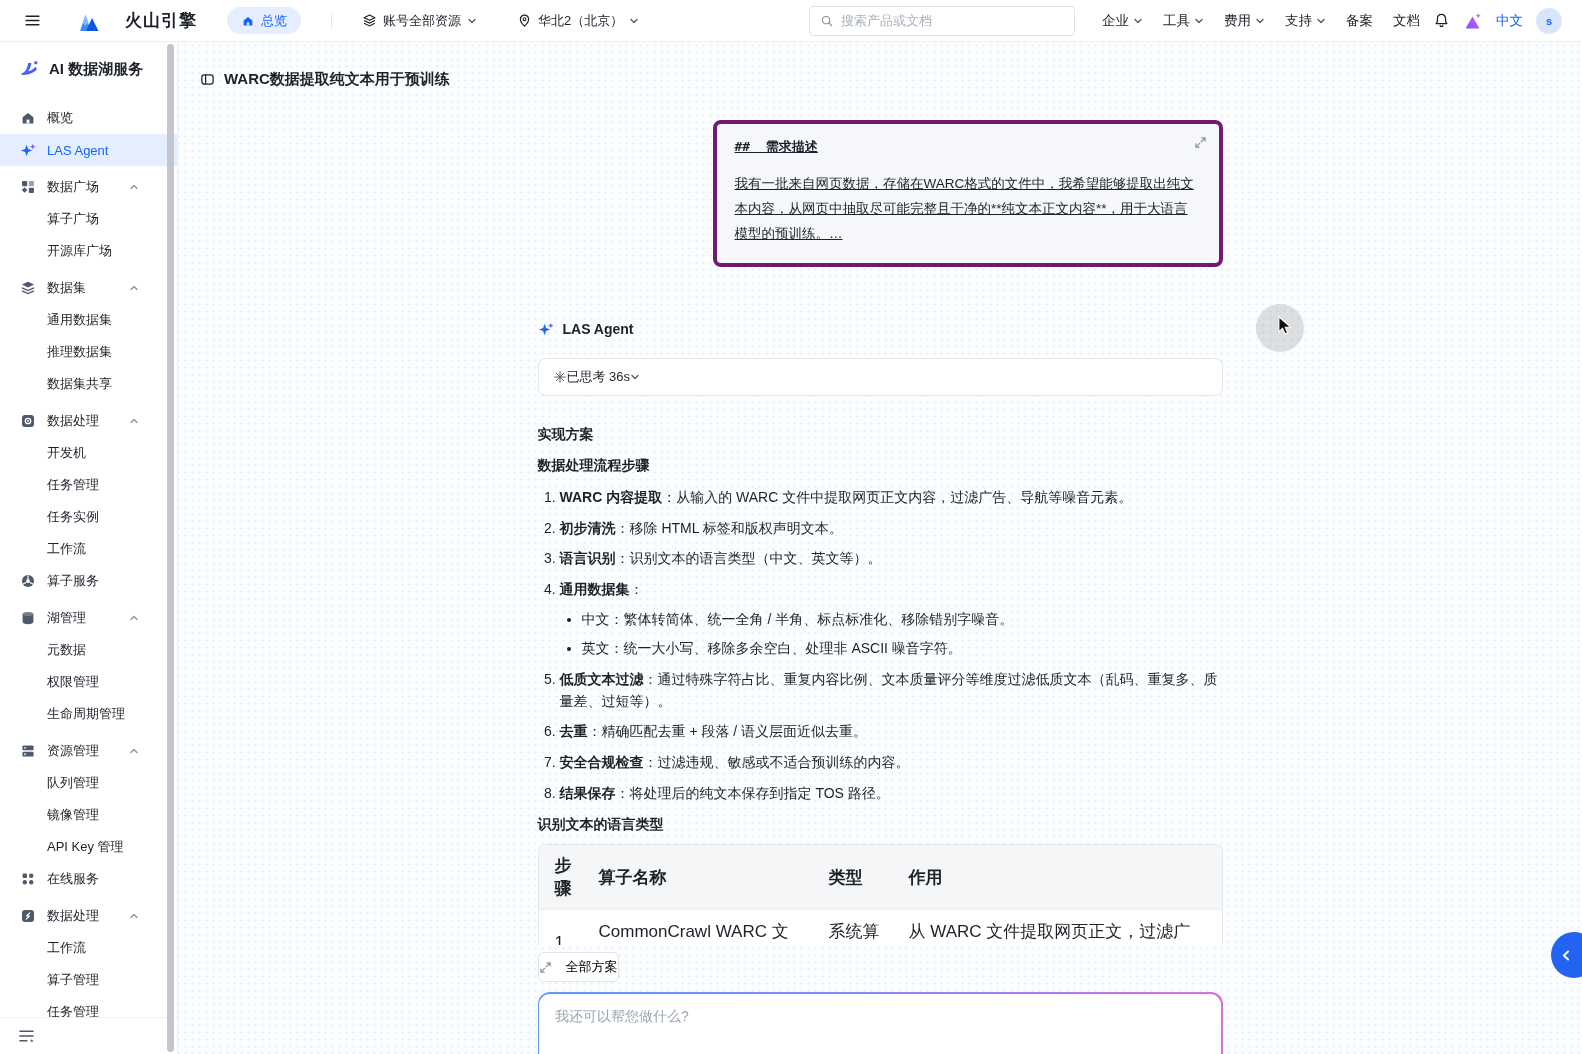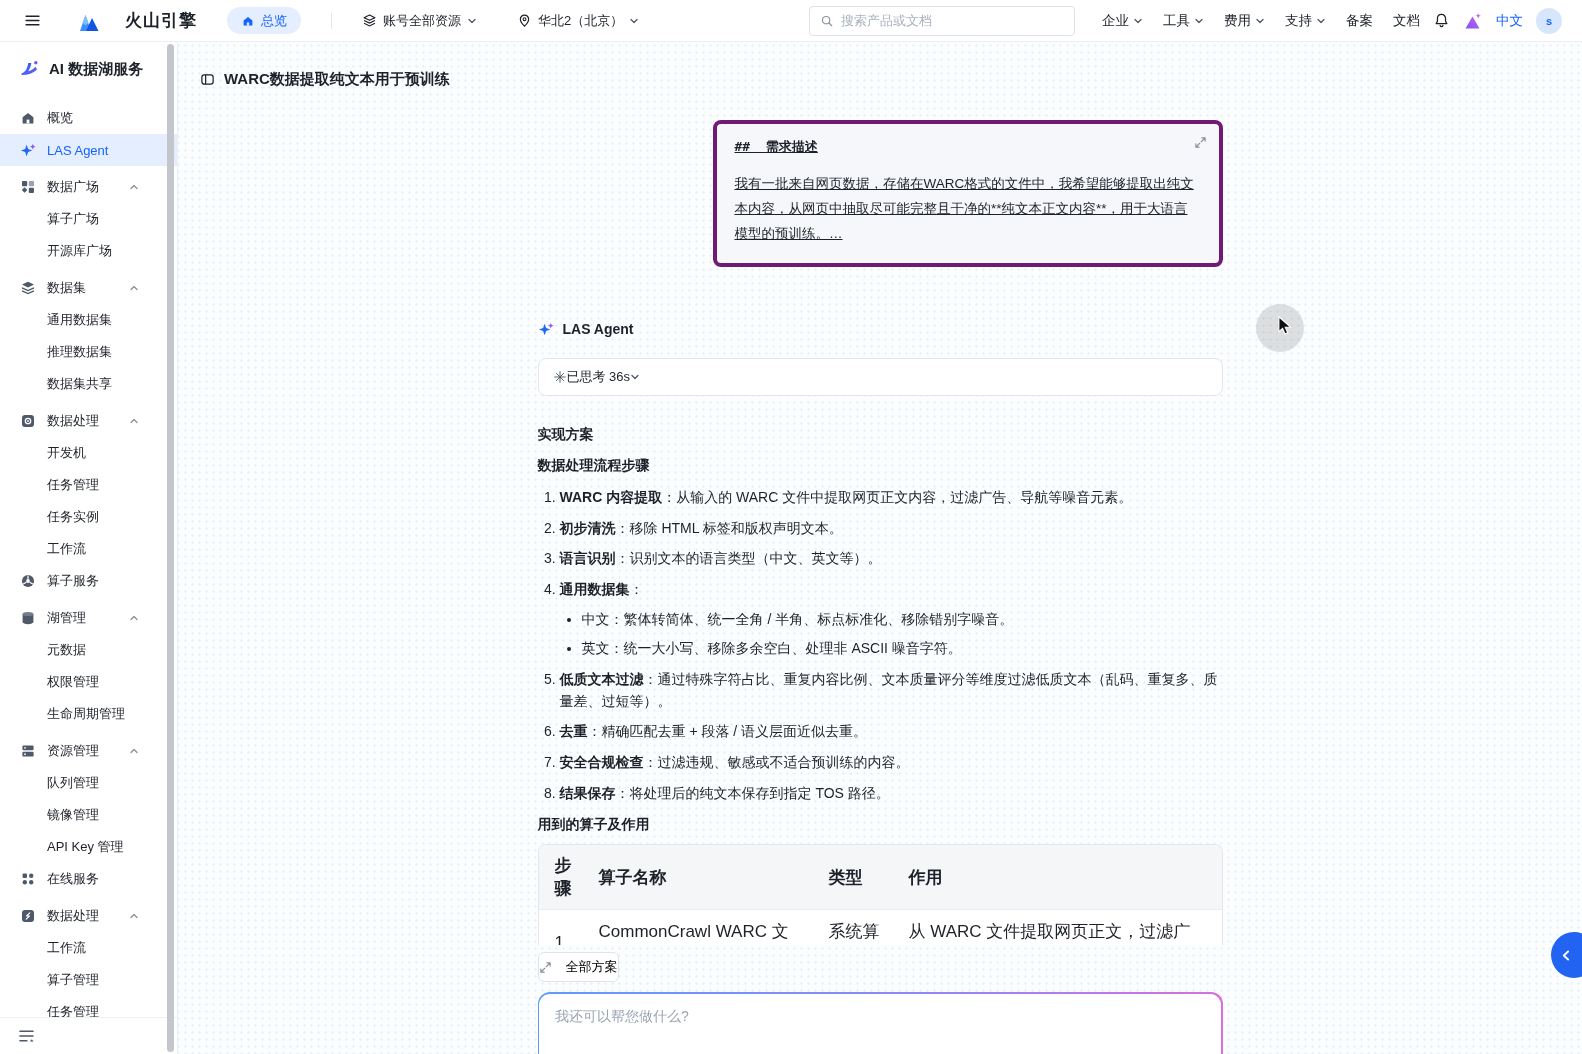--- a/index.html
+++ b/index.html
@@ -509,21 +509,21 @@
         <li><b>通用数据集</b>：<ul>
             <li>中文：繁体转简体、统一全角 / 半角、标点标准化、移除错别字噪音。</li>
             <li>英文：统一大小写、移除多余空白、处理非 ASCII 噪音字符。</li>
           </ul></li>
         <li><b>低质文本过滤</b>：通过特殊字符占比、重复内容比例、文本质量评分等维度过滤低质文本（乱码、重复多、质量差、过短等）。</li>
         <li><b>去重</b>：精确匹配去重 + 段落 / 语义层面近似去重。</li>
         <li><b>安全合规检查</b>：过滤违规、敏感或不适合预训练的内容。</li>
         <li><b>结果保存</b>：将处理后的纯文本保存到指定 TOS 路径。</li>
       </ol>
 
-    <div class="sec-title sec-ops">用到的算子及作用</div>
+    <div class="sec-title sec-ops">识别文本的语言类型</div>
 
     <div class="table-clip">
       <table class="ops">
         <thead>
             <tr>
               <th>步骤</th>
               <th>算子名称</th>
               <th>类型</th>
               <th>作用</th>
             </tr>

